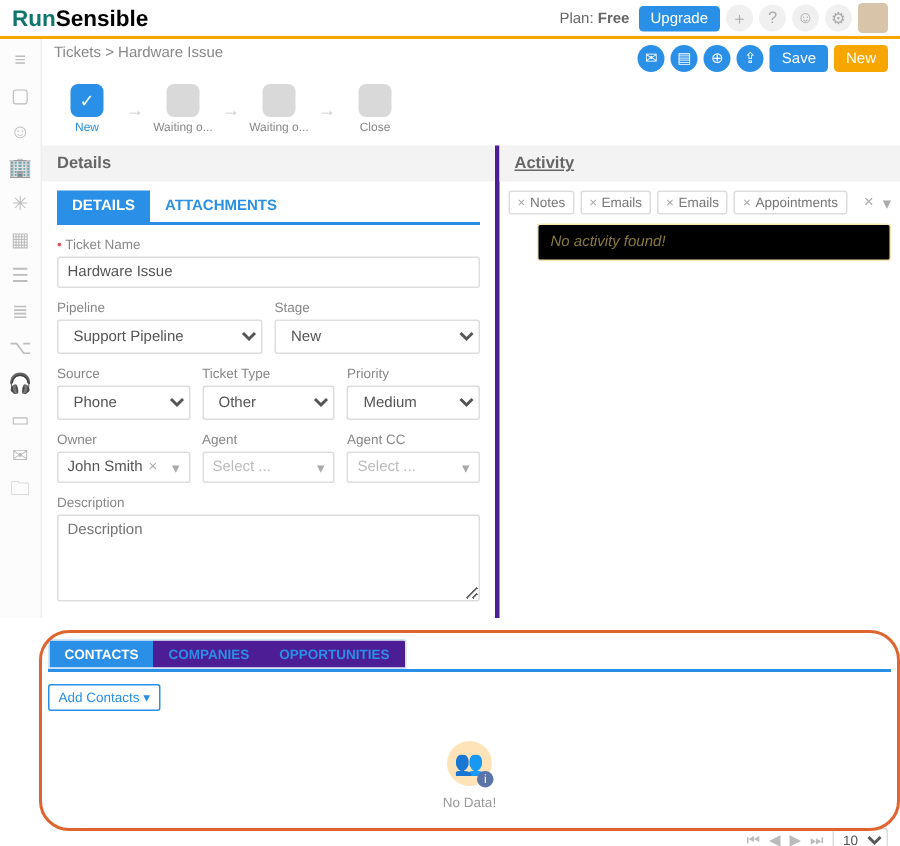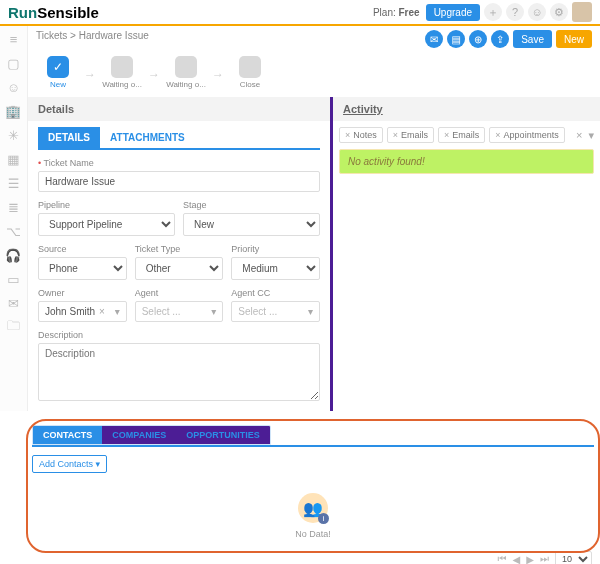--- a/index.html
+++ b/index.html
@@ -45,21 +45,21 @@
   .inp, select, textarea { width:100%; border:1px solid #ddd; border-radius:2px; padding:4px 6px; font-size:10px; color:#555; background:#fff; }
   textarea { height:58px; resize:both; }
   .row { display:flex; gap:8px; margin-bottom:8px; }
   .col { flex:1; }
   .multiselect { position:relative; }
   .chip { display:inline-flex; align-items:center; gap:4px; background:#fff; border:none; font-size:10px; color:#555; }
   .chip .x { cursor:pointer; color:#aaa; }
   .filters { display:flex; gap:4px; flex-wrap:wrap; padding:6px 0; align-items:center; }
   .filter { border:1px solid #ddd; border-radius:2px; padding:2px 5px; font-size:9px; color:#777; display:flex; align-items:center; gap:3px; background:#fff;}
   .filter .fx { color:#aaa; cursor:pointer; font-size:9px; }
-  .noacc { background:#bef264; border:1px solid #f5e6b0; padding:6px 8px; font-size:10px; font-style:italic; color:#8a7a3c; border-radius:2px; }
+  .noacc { background:#000000; border:1px solid #f5e6b0; padding:6px 8px; font-size:10px; font-style:italic; color:#8a7a3c; border-radius:2px;margin-left:19px; }
   .bottom-wrap { margin:14px 6px 0 32px; position:relative; }
   .highlight-box { position:absolute; inset:-6px -6px -6px -6px; border:2px solid #e0642f; border-radius:20px; pointer-events:none; }
   .btabs { display:flex; border:1px solid #cfe4f8; border-radius:2px 2px 0 0; overflow:hidden; width:fit-content; }
   .btab { padding:4px 10px; font-size:9px; font-weight:700; color:#2a8fe6; cursor:pointer; background:#4c1d95; }
   .btab.active { background:#2a8fe6; color:#fff; }
   .btab-line { border-bottom:2px solid #2a8fe6; margin-bottom:8px; }
   .addbtn { border:1px solid #2a8fe6; color:#2a8fe6; background:#fff; font-size:9px; padding:3px 6px; border-radius:2px; cursor:pointer; }
   .nodata { text-align:center; padding:20px 0 8px; }
   .nodata-ico { width:30px; height:30px; border-radius:50%; background:#ffe3b8; margin:0 auto 6px; display:flex; align-items:center; justify-content:center; font-size:16px; color:#4b6db5; position:relative; }
   .nodata-ico::after { content:"i"; position:absolute; bottom:-1px; right:-1px; width:11px; height:11px; border-radius:50%; background:#5a73a8; color:#fff; font-size:8px; display:flex; align-items:center; justify-content:center; }

